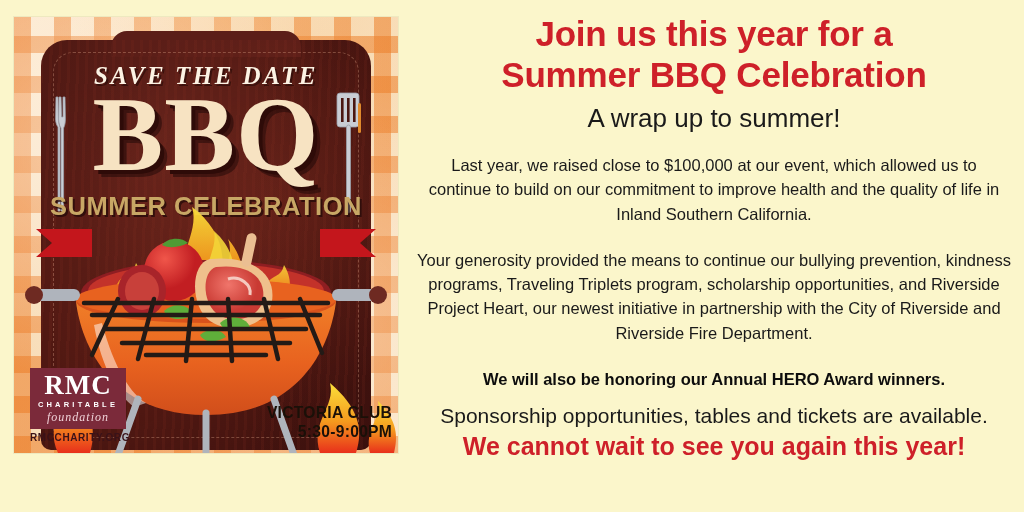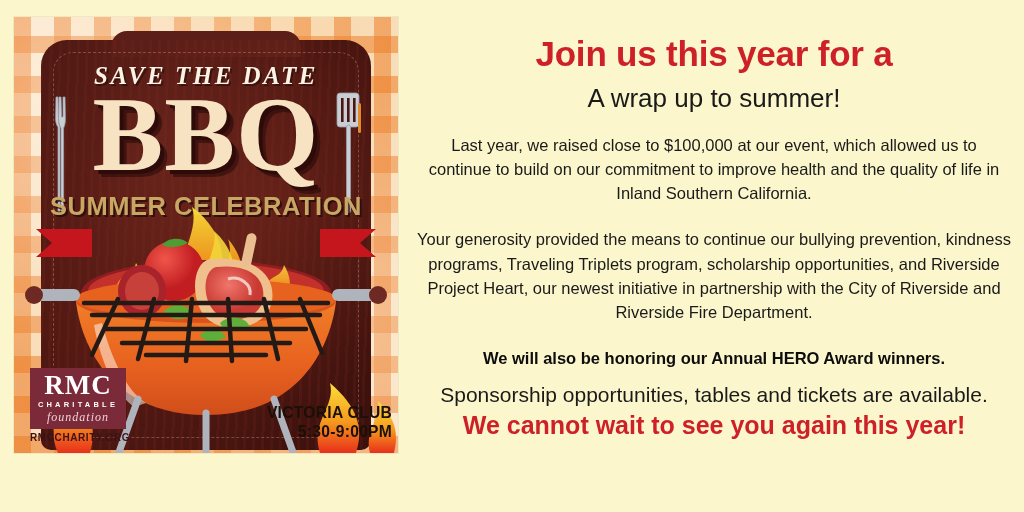--- a/index.html
+++ b/index.html
@@ -131,21 +131,21 @@
     position:absolute;right:6px;bottom:12px;text-align:right;
     color:#1A1008;font-weight:700;font-size:17px;line-height:1.12;
     letter-spacing:.3px;font-family:"Liberation Sans", sans-serif;
     transform:scaleX(.92);transform-origin:right bottom;
   }
 
   
   .content{
     position:absolute;left:404px;top:0;width:620px;height:484px;
     display:flex;flex-direction:column;align-items:center;
-    padding-top:34px;box-sizing:border-box;
+    padding-top:14px;box-sizing:border-box;
   }
   .headline{
     color:#CE2029;font-weight:700;font-size:35px;line-height:1.16;
     text-align:center;letter-spacing:-.2px;max-width:560px;
   }
   .subhead{
     color:#1A1A1A;font-size:26px;text-align:center;margin-top:8px;font-weight:400;
   }
   .para{
     color:#1A1A1A;font-size:16.5px;line-height:1.47;text-align:center;
@@ -313,20 +313,21 @@
 
     <div class="venue">
       <div>VICTORIA CLUB</div>
       <div>5:30-9:00PM</div>
     </div>
   </div>
 
   <div class="content">
     <div class="headline">
       <div>Join us this year for a</div>
+      <div>Summer BBQ Celebration</div>
     </div>
     <div class="subhead">A wrap up to summer!</div>
     <div class="para p1">Last year, we raised close to $100,000 at our event, which allowed us to continue to build on our commitment to improve health and the quality of life in Inland Southern California.</div>
     <div class="para p2">Your generosity provided the means to continue our bullying prevention, kindness programs, Traveling Triplets program, scholarship opportunities, and Riverside Project Heart, our newest initiative in partnership with the City of Riverside and Riverside Fire Department.</div>
     <div class="bold-line">We will also be honoring our Annual HERO Award winners.</div>
     <div class="avail">Sponsorship opportunities, tables and tickets are available.</div>
     <div class="closing">We cannot wait to see you again this year!</div>
   </div>
 
 </div>

